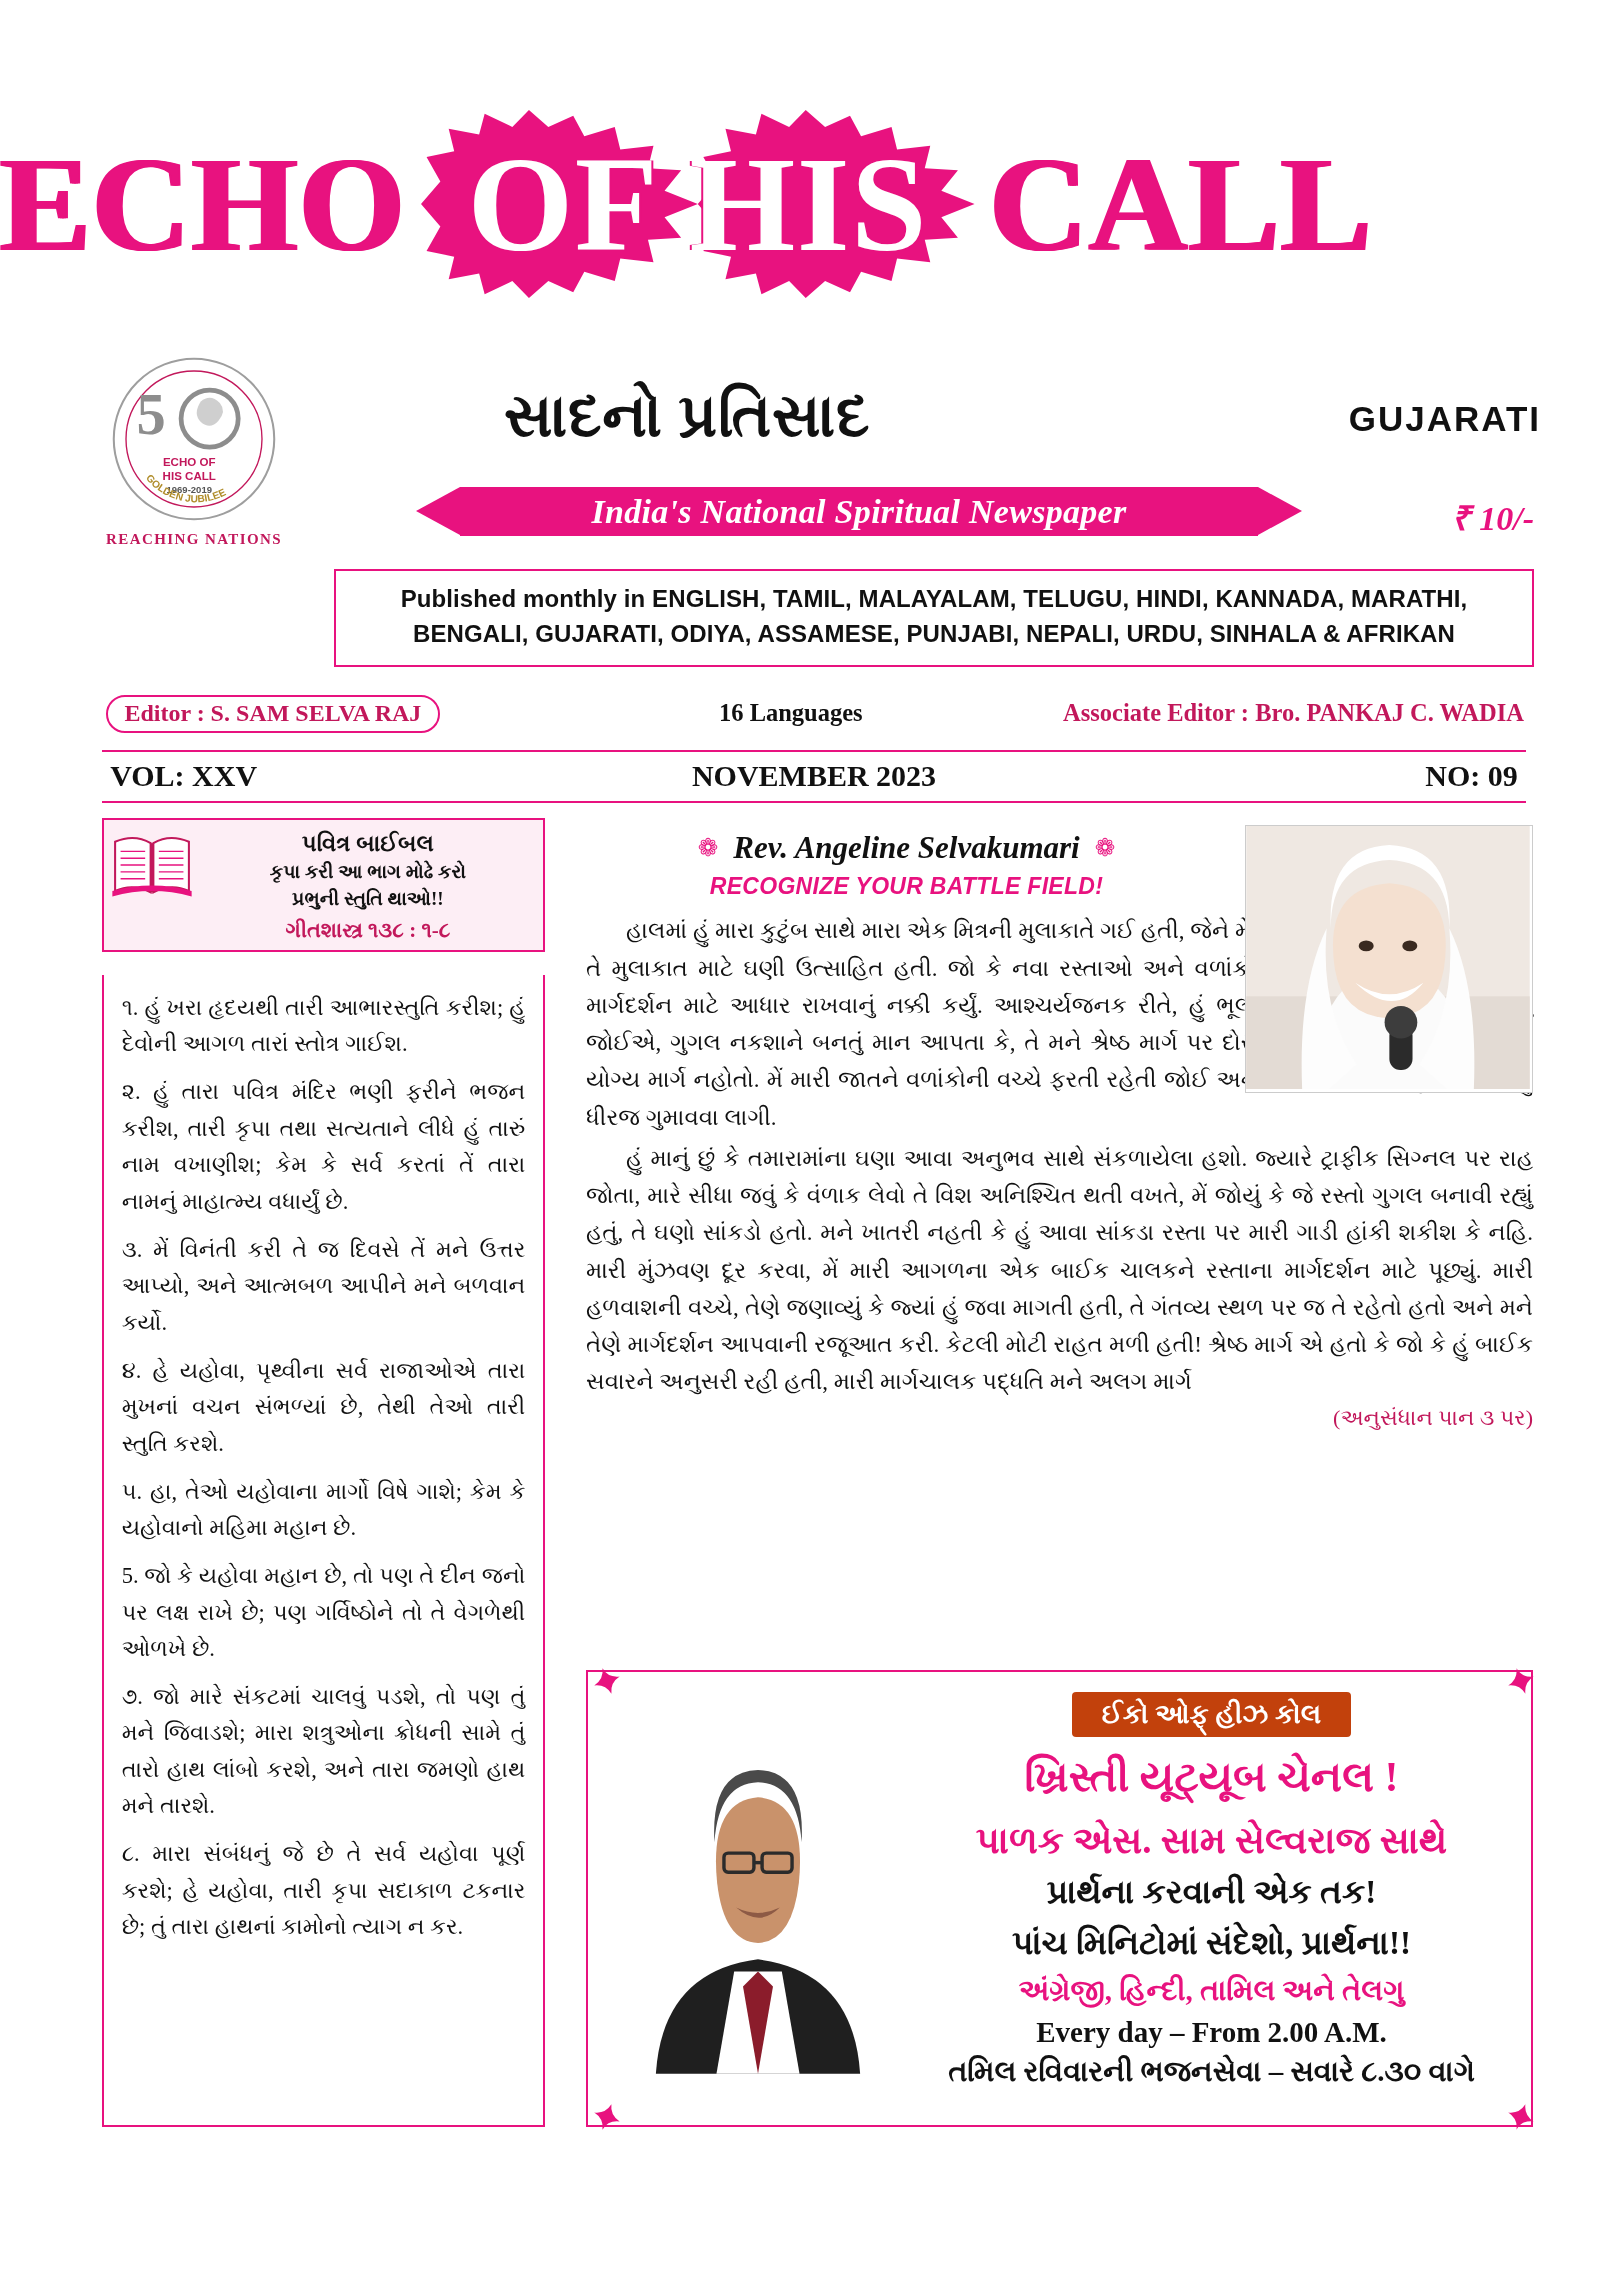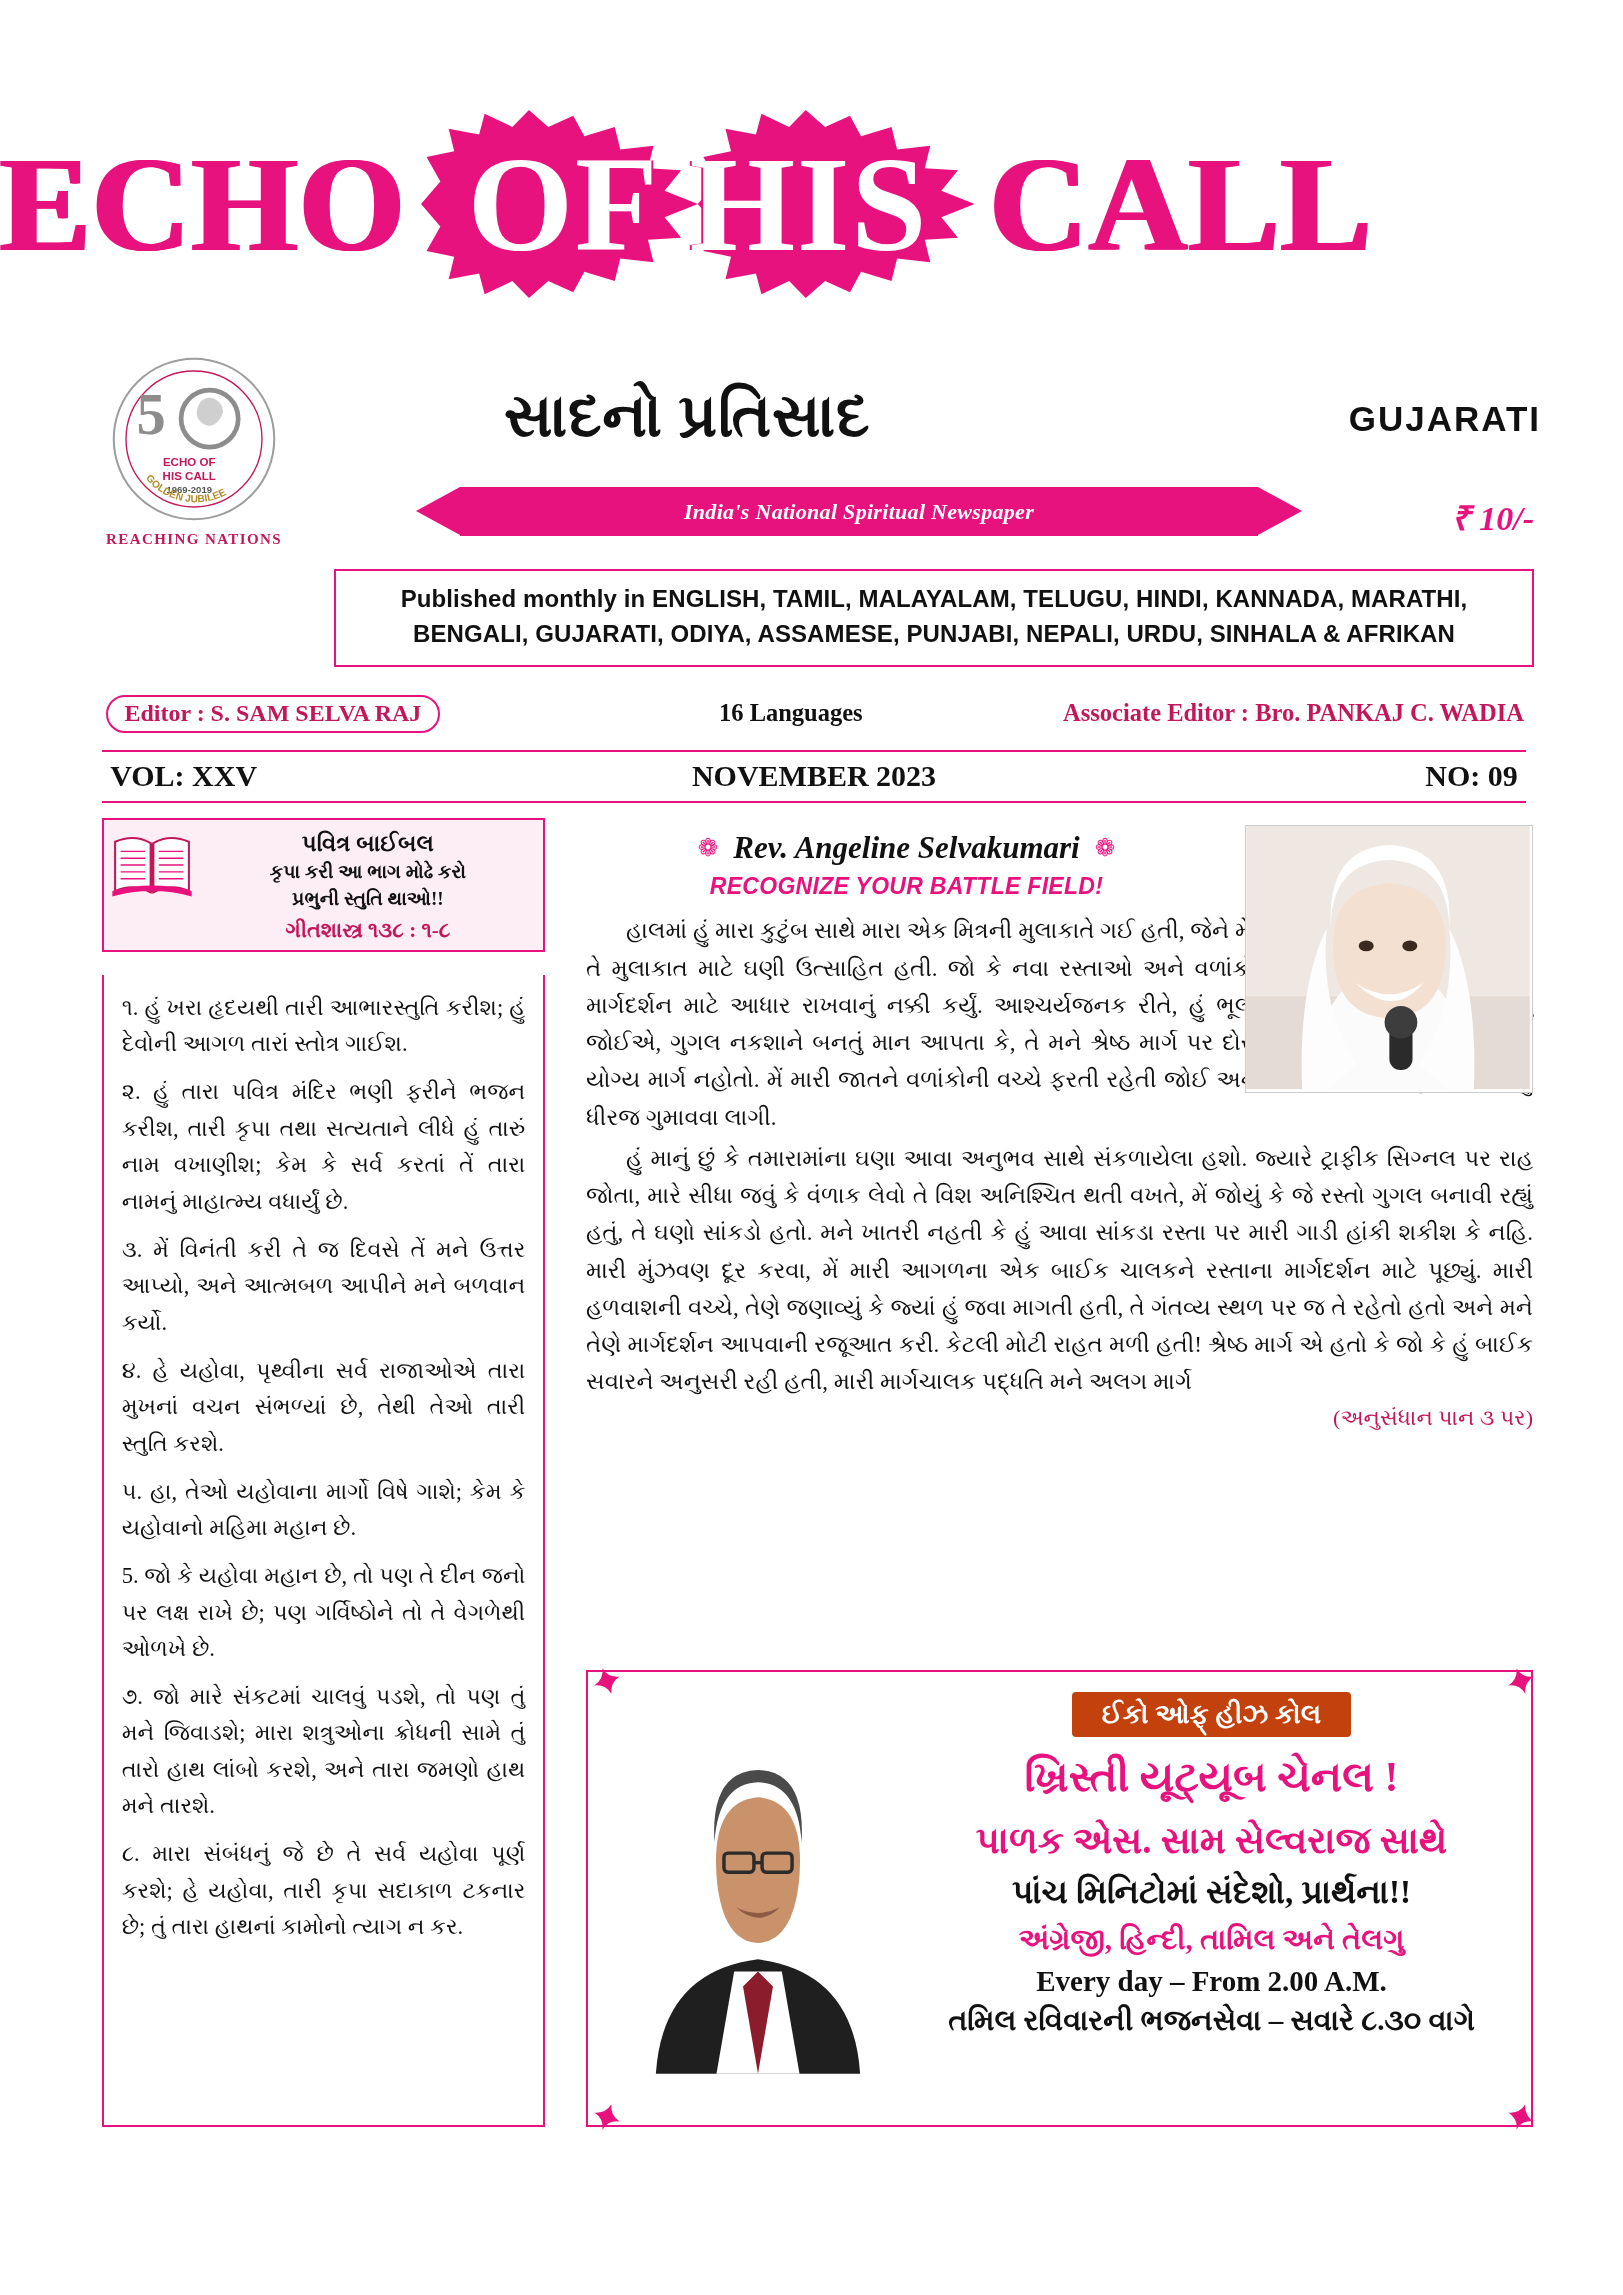--- a/index.html
+++ b/index.html
@@ -116,21 +116,21 @@
     margin: 0 44px;
     display: flex;
     align-items: center;
     justify-content: center;
   }
   .ribbon span {
     color: #ffffff;
     font-family: "Liberation Serif", serif;
     font-style: italic;
     font-weight: bold;
-    font-size: 22px;
+    font-size: 34px;
     letter-spacing: 0.3px;
     white-space: nowrap;
   }
   .ribbon-tail {
     position: absolute;
     top: 0;
     width: 0; height: 0;
     border-top: 24.5px solid transparent;
     border-bottom: 24.5px solid transparent;
   }
@@ -615,20 +615,21 @@
         <rect x="216" y="176" width="44" height="28" rx="6" fill="none" stroke="#2b2b2b" stroke-width="5"></rect>
         <path d="M204 190 h12" stroke="#2b2b2b" stroke-width="5"></path>
         <path d="M178 256 q32 16 64 0 q-30 30 -64 0z" fill="#8d5a45"></path>
       </svg>
     </div>
 
     <div class="ad-right">
       <div class="ad-ribbon">ઈકો ઓફ્ હીઝ કોલ</div>
       <div class="ad-l1">ખ્રિસ્તી યૂટ્યૂબ ચેનલ !</div>
       <div class="ad-l1" style="font-size:37px;">પાળક એસ. સામ સેલ્વરાજ સાથે</div>
+      <div class="ad-l2">પ્રાર્થના કરવાની એક તક!</div>
       <div class="ad-l2">પાંચ મિનિટોમાં સંદેશો, પ્રાર્થના!!</div>
       <div class="ad-l3">અંગ્રેજી, હિન્દી, તામિલ અને તેલગુ</div>
       <div class="ad-l4">Every day – From 2.00 A.M.</div>
       <div class="ad-l5">તમિલ રવિવારની ભજનસેવા – સવારે ૮.૩૦ વાગે</div>
     </div>
   </div>
 
 </div>
 
 

